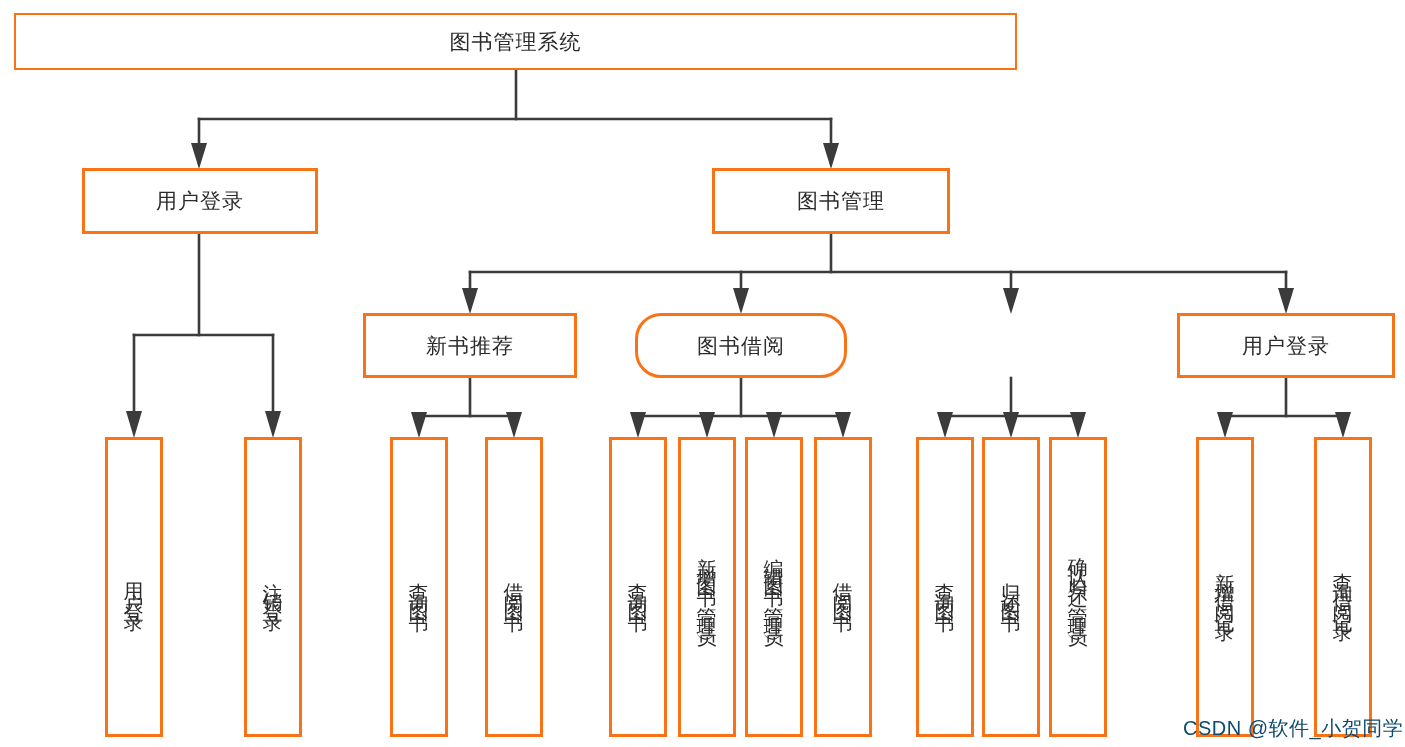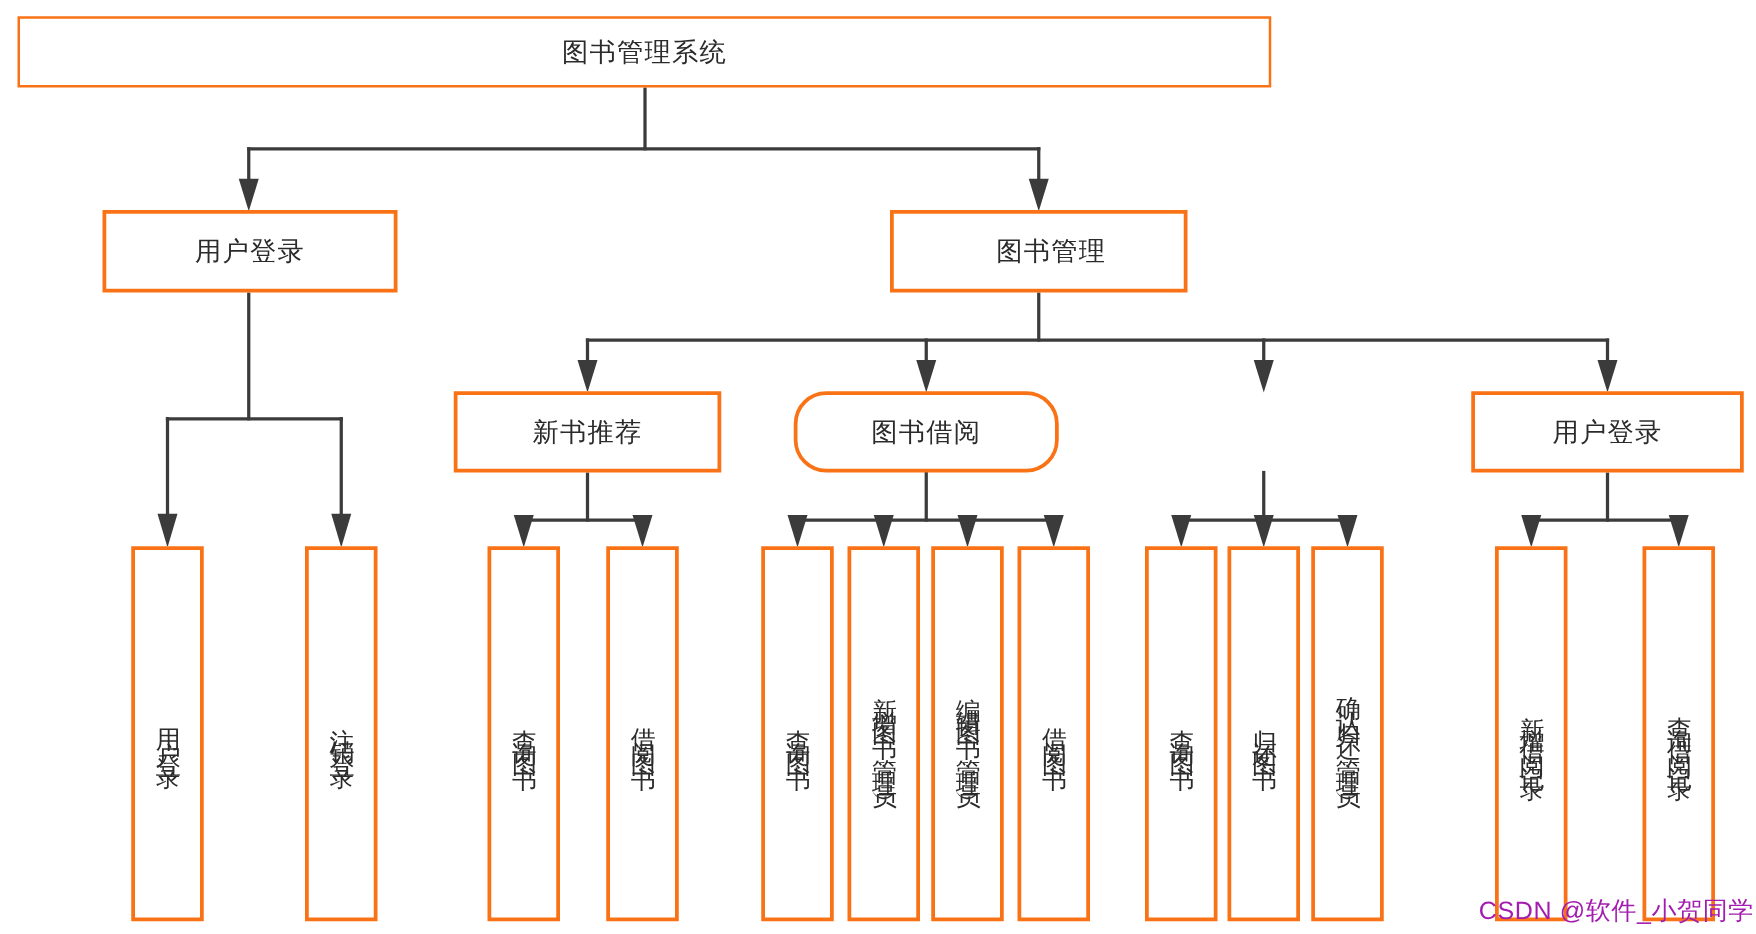--- a/index.html
+++ b/index.html
@@ -32,21 +32,21 @@
     text-orientation:mixed;
     font-size:20px;
     letter-spacing:10px;
     line-height:1;
     white-space:nowrap;
   }
   .watermark{
     position:absolute;
     left:1183px;top:715px;
     font-size:20px;
-    color:#a21caf;
+    color:#0c4a6e;
     letter-spacing:0.5px;
     z-index:5;
     white-space:nowrap;
   }
 </style>
 </head>
 <body>
 
 <div id="canvas">
 

